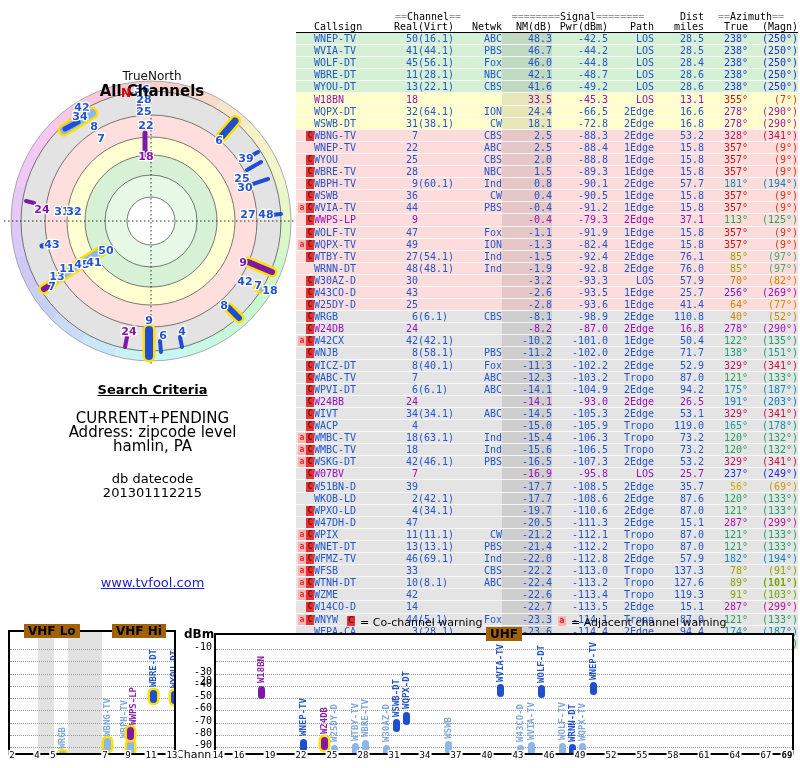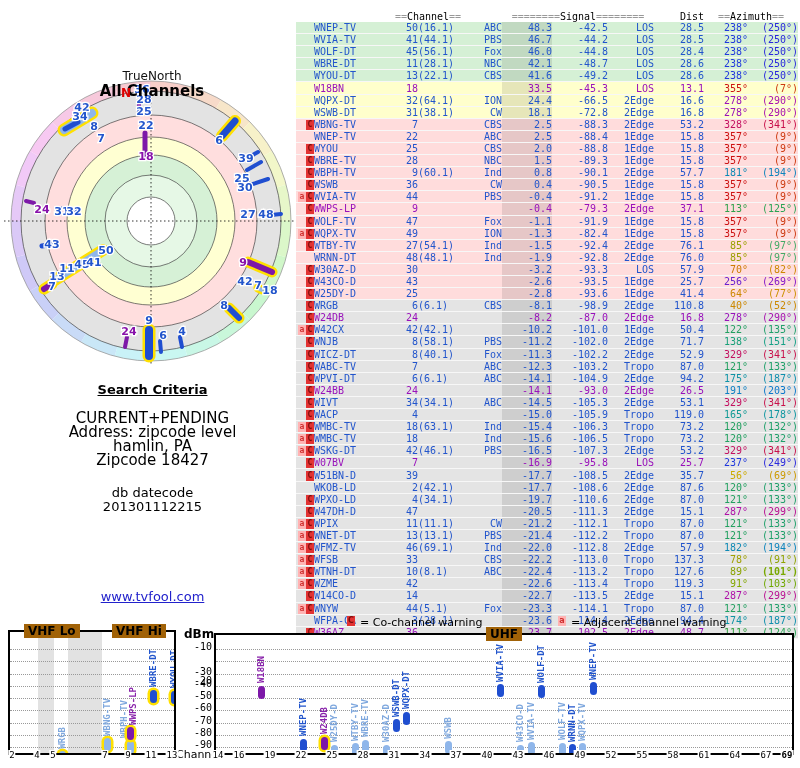--- a/index.html
+++ b/index.html
@@ -170,21 +170,20 @@
   <text x="152" y="40" text-anchor="middle" font-size="12" fill="#111">TrueNorth</text>
   <text x="126" y="57" text-anchor="middle" font-size="12" font-weight="bold" fill="#dd0000">N</text>
 </svg>
 
 <div id="criteria">
   <div class="head">Search Criteria</div>
   <div id="criteria-lines">
         <div class="line">CURRENT+PENDING</div>
         <div class="line">Address: zipcode level</div>
         <div class="line">hamlin, PA</div>
-        <div class="line">Zipcode 18427</div>
       </div>
   <div class="gap1"></div>
   <div class="dc">db datecode</div>
   <div class="dc">201301112215</div>
   <div class="gap2"></div>
   <a id="tvfool-link" href="#">www.tvfool.com</a>
 </div>
 
 <table id="tbl">
   <colgroup>
@@ -201,20 +200,33 @@
         <col style="width:50px">
   </colgroup>
   <tbody id="tbl-body">
         <tr class="hd">
           <td class="" colspan="2"></td>
           <td class="c" colspan="2"><span class="eq">==</span>Channel<span class="eq">==</span></td>
           <td class=""></td>
           <td class="c" colspan="3"><span class="eq">========</span>Signal<span class="eq">========</span></td>
           <td class="r">Dist</td>
           <td class="c" colspan="2"><span class="eq">==</span>Azimuth<span class="eq">==</span></td>
+        </tr>
+        <tr class="hd hd2">
+          <td class=""></td>
+          <td class="l">Callsign</td>
+          <td class="r">Real</td>
+          <td class="l">(Virt)</td>
+          <td class="r">Netwk</td>
+          <td class="r">NM(dB)</td>
+          <td class="r">Pwr(dBm)</td>
+          <td class="r">Path</td>
+          <td class="r">miles</td>
+          <td class="r">True</td>
+          <td class="r">(Magn)</td>
         </tr>
         <tr class="data g">
           <td class="r"></td>
           <td class="l blu">WNEP-TV</td>
           <td class="r blu">50</td>
           <td class="l blu">(16.1)</td>
           <td class="r blu">ABC</td>
           <td class="r nmband blu">48.3</td>
           <td class="r blu">-42.5</td>
           <td class="r blu">LOS</td>

